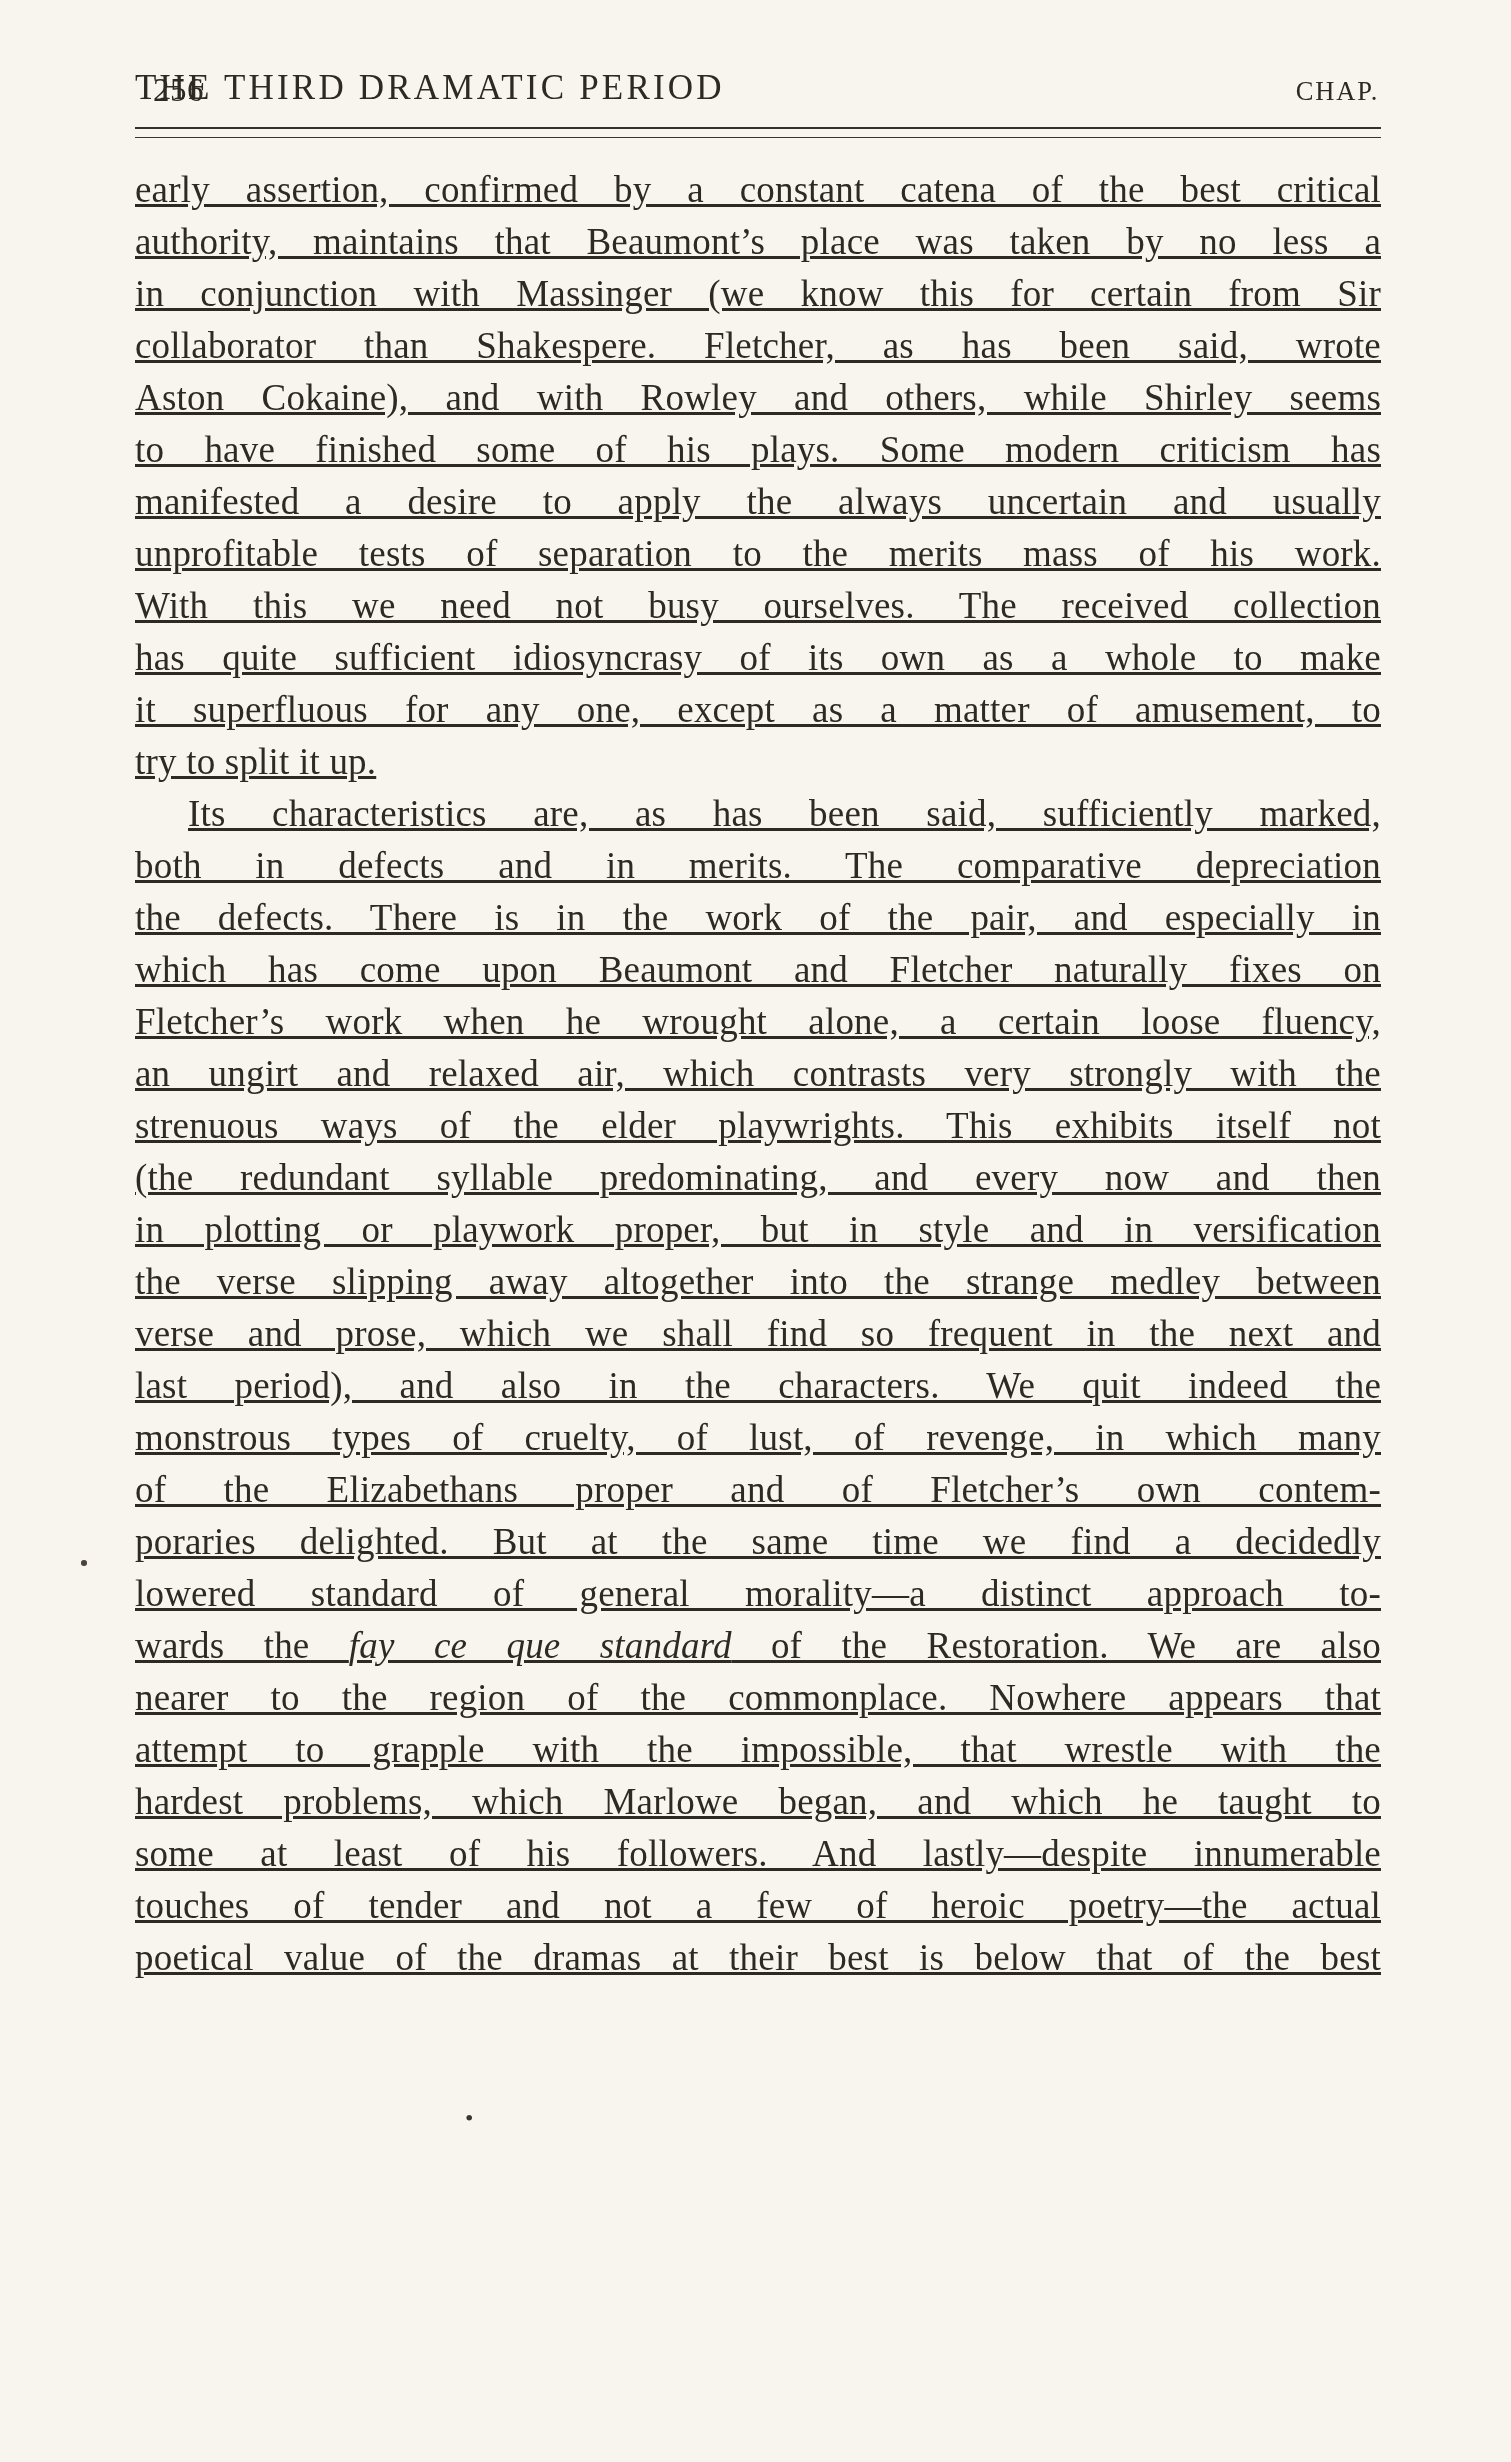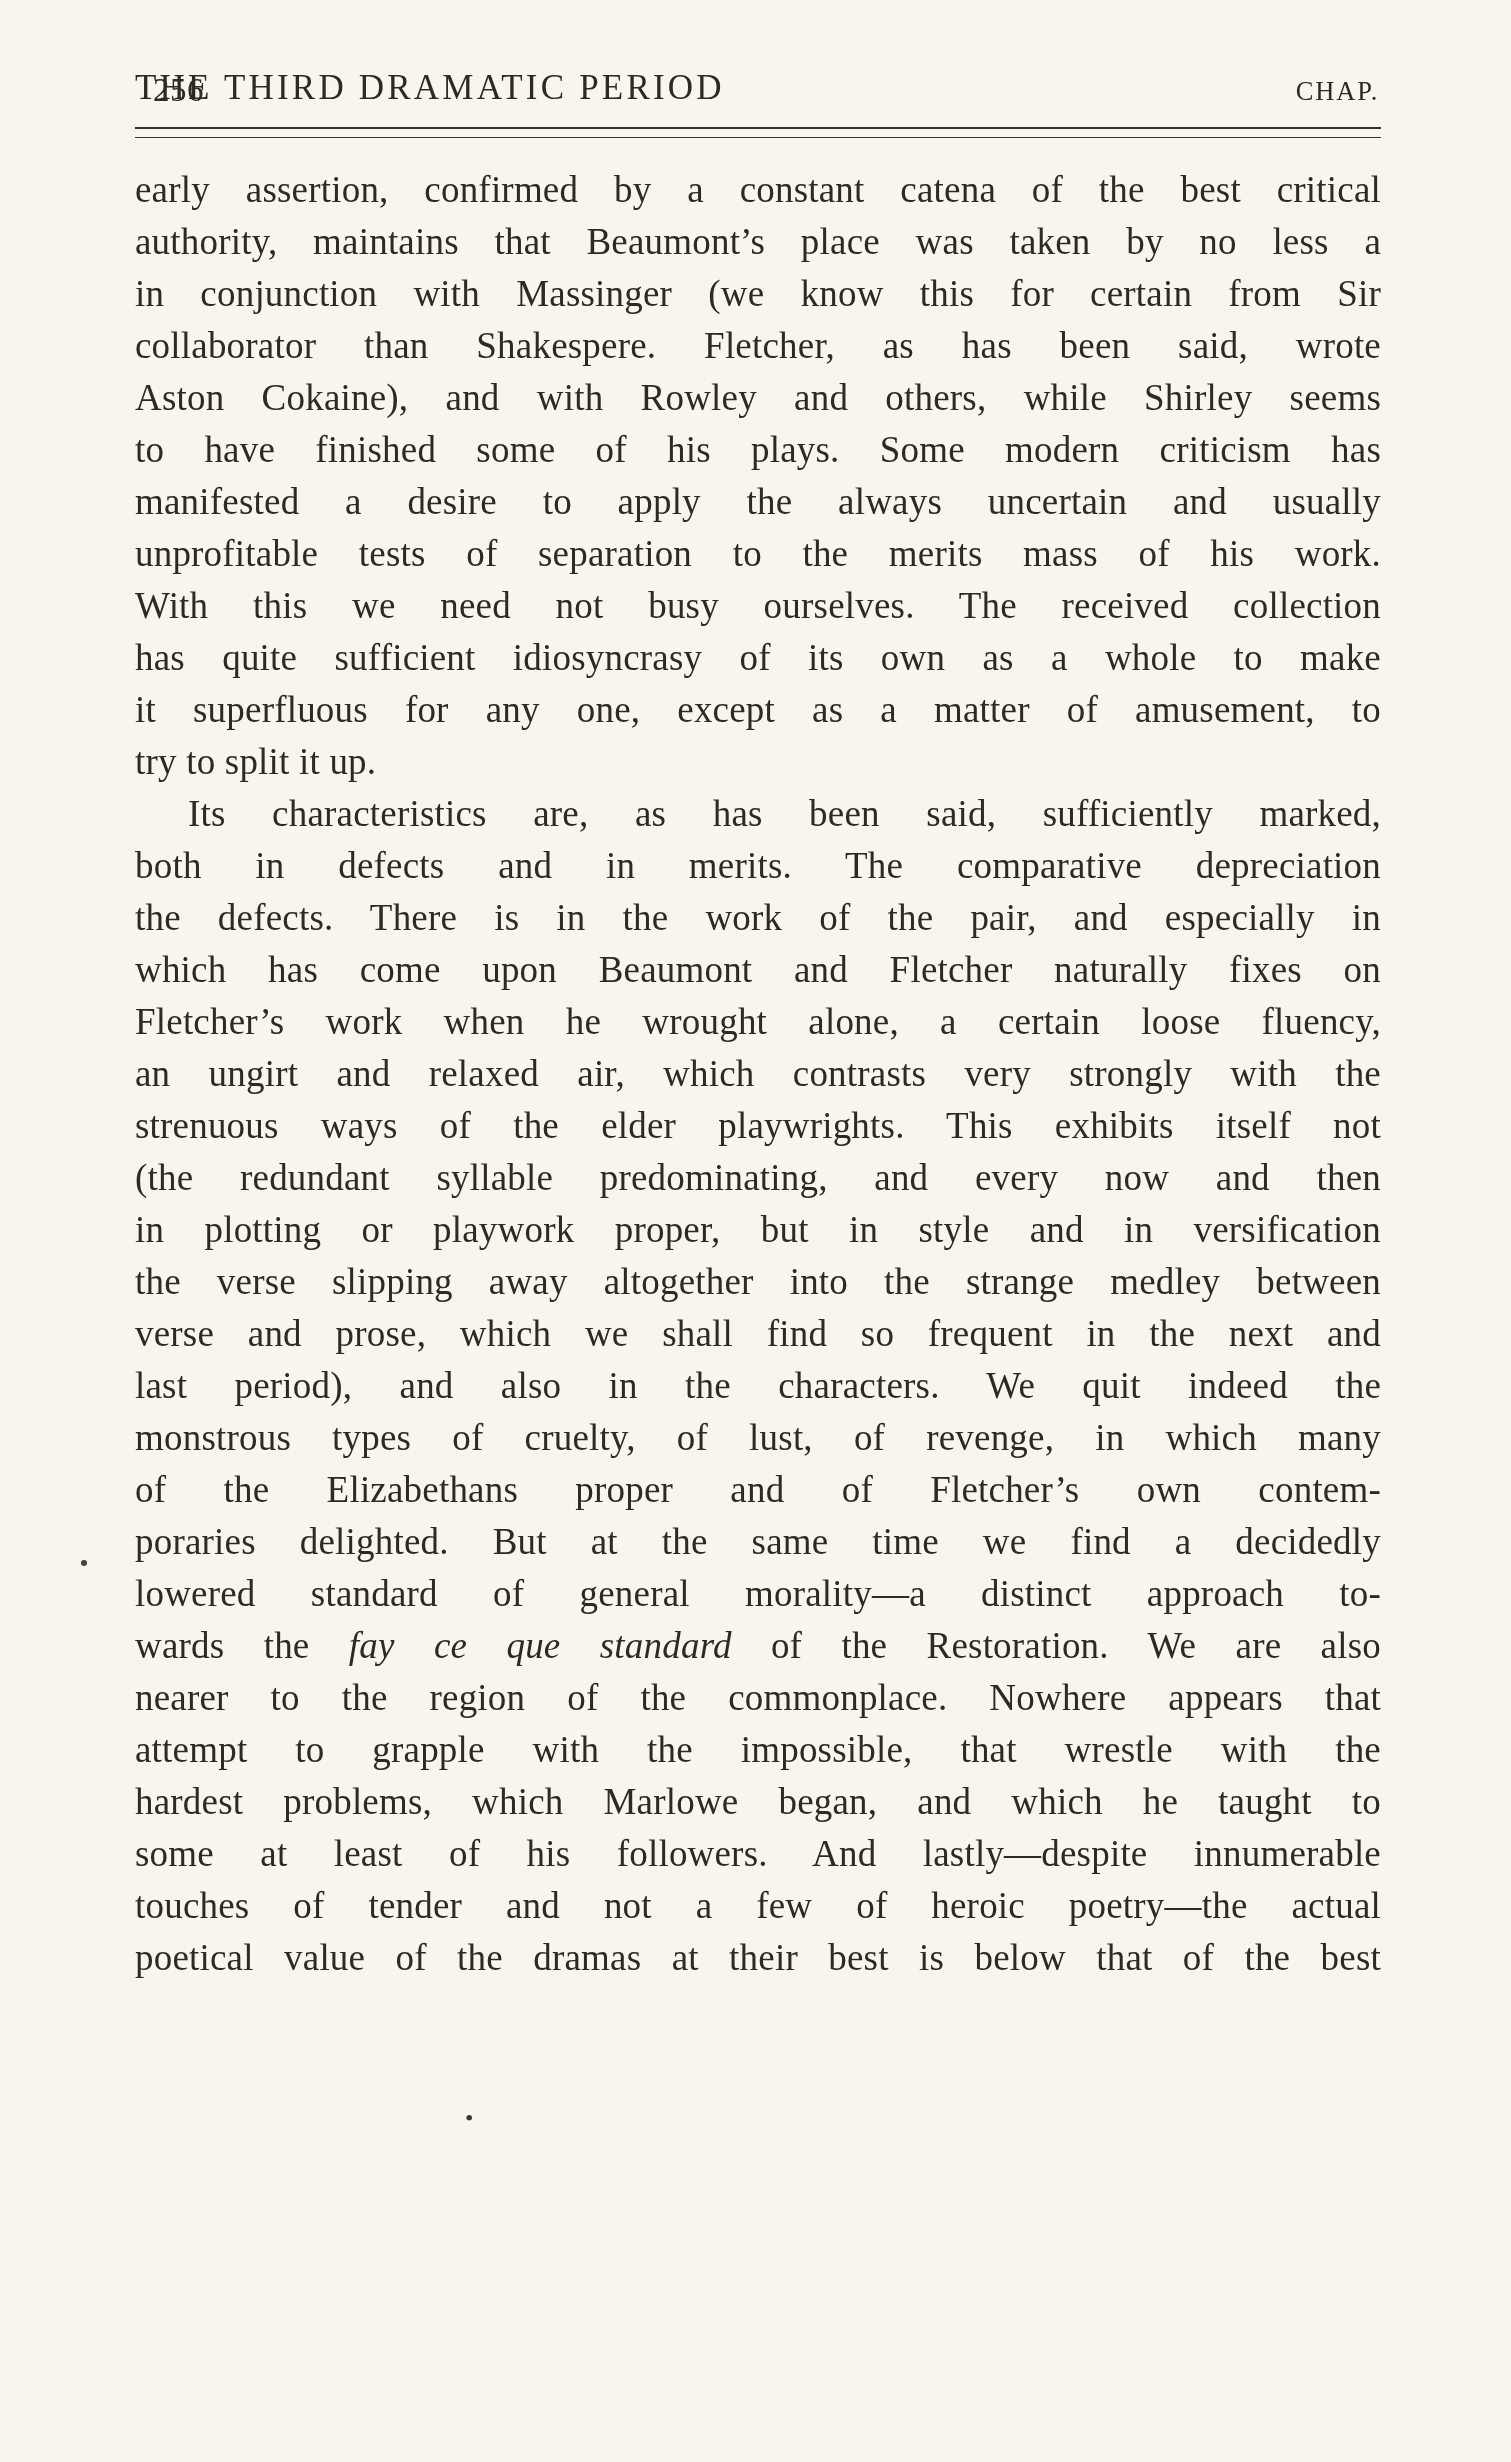--- a/index.html
+++ b/index.html
@@ -58,20 +58,21 @@
     height:8.2px;
     border-top:2.7px solid #35302a;
     border-bottom:1.8px solid #3a352f;
     margin-top:11px;
     margin-bottom:26px;
   }
   .body-text{
     font-size:37px;
     line-height:52px;
     letter-spacing:0.2px;
+    text-decoration:underline;
   }
   .line{
     text-align:justify;
     text-align-last:justify;
     white-space:normal;
   }
   .para:not(.justify-last) .line:last-child{
     text-align-last:left;
   }
   .para.indent .line:first-child{

